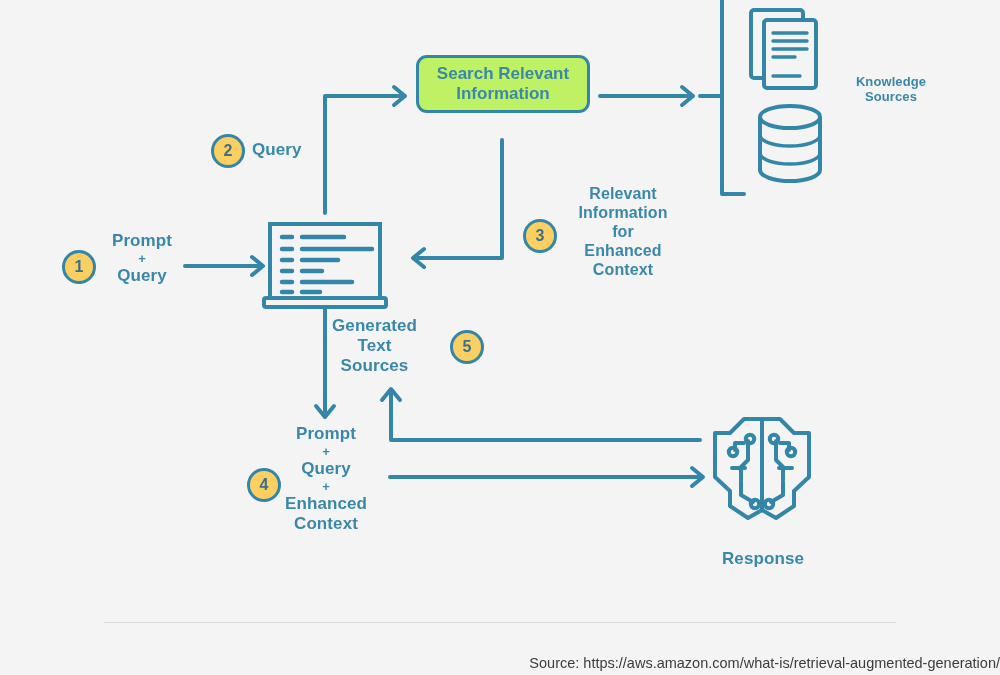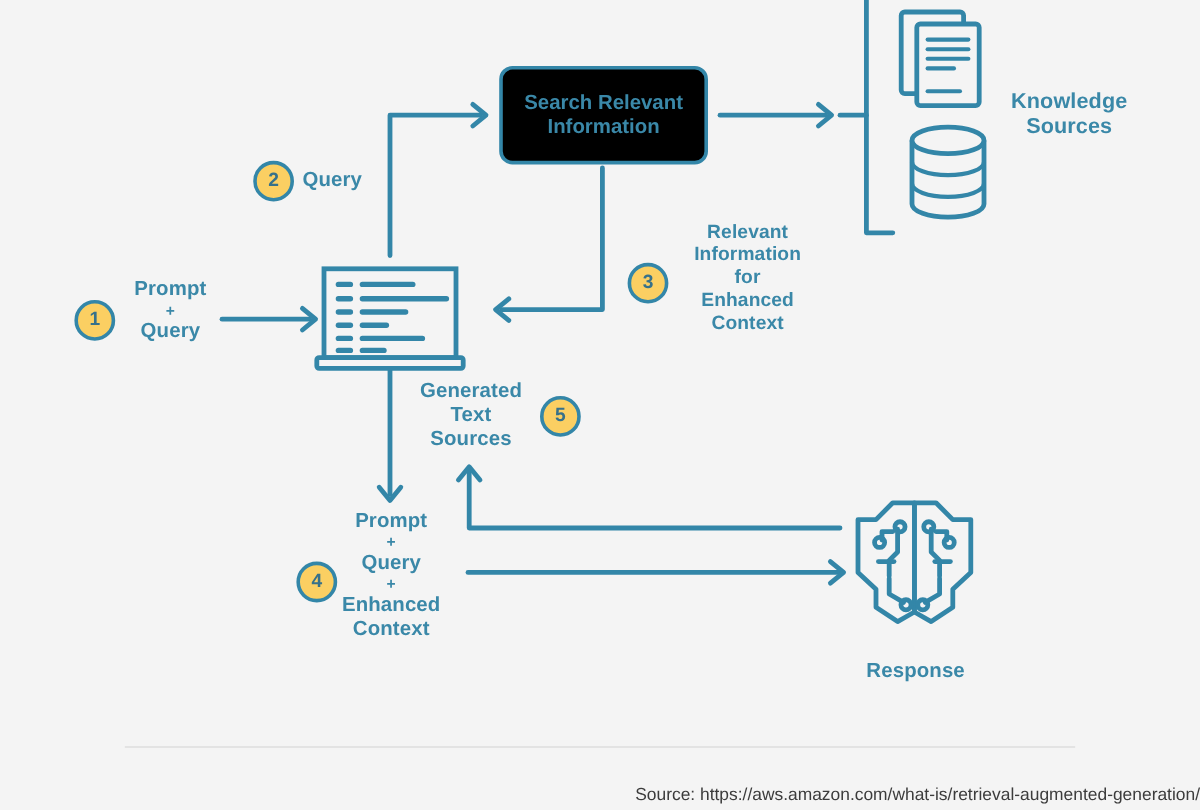--- a/index.html
+++ b/index.html
@@ -53,38 +53,38 @@
     font-weight: bold;
     display: flex;
     align-items: center;
     justify-content: center;
     font-family: "Liberation Sans", sans-serif;
   }
   #label-prompt-query-1 { left: 96px; top: 231px; width: 92px; font-size: 17px; }
   #label-query-2 { left: 252px; top: 140px; width: 70px; font-size: 17px; text-align: left;}
   #label-relevant-info-3 { left: 563px; top: 185px; width: 120px; font-size: 16px; text-align: center; }
   #label-prompt-query-enhanced-4 { left: 264px; top: 424px; width: 124px; font-size: 17px; }
-  #label-generated-text-5 { left: 335px; top: 316px; width: 115px; font-size: 17px; }
-  #label-knowledge-sources { left: 825px; top: 74px; width: 132px; font-size: 18px; }
+  #label-generated-text-5 { left: 317px; top: 316px; width: 115px; font-size: 17px; }
+  #label-knowledge-sources { left: 825px; top: 74px; width: 132px; font-size: 13px; }
   #label-llm-endpoint { left: 655px; top: 529px; width: 216px; font-size: 17px; }
   #badge-1 { left: 62px; top: 250px; }
   #badge-2 { left: 211px; top: 134px; }
   #badge-3 { left: 523px; top: 219px; }
   #badge-4 { left: 247px; top: 468px; }
   #badge-5 { left: 450px; top: 330px; }
   #search-box {
     position: absolute;
     left: 416px;
     top: 55px;
     width: 174px;
-    height: 82px;
+    height: 58px;
     border: 3px solid #3386a8;
     border-radius: 11px;
     box-sizing: border-box;
-    background: #000000;
+    background: #bef264;
     display: flex;
     align-items: center;
     justify-content: center;
   }
   #search-box-label {
     color: #3a88a8;
     font-weight: bold;
     font-size: 17px;
     text-align: center;
     line-height: 1.2;

